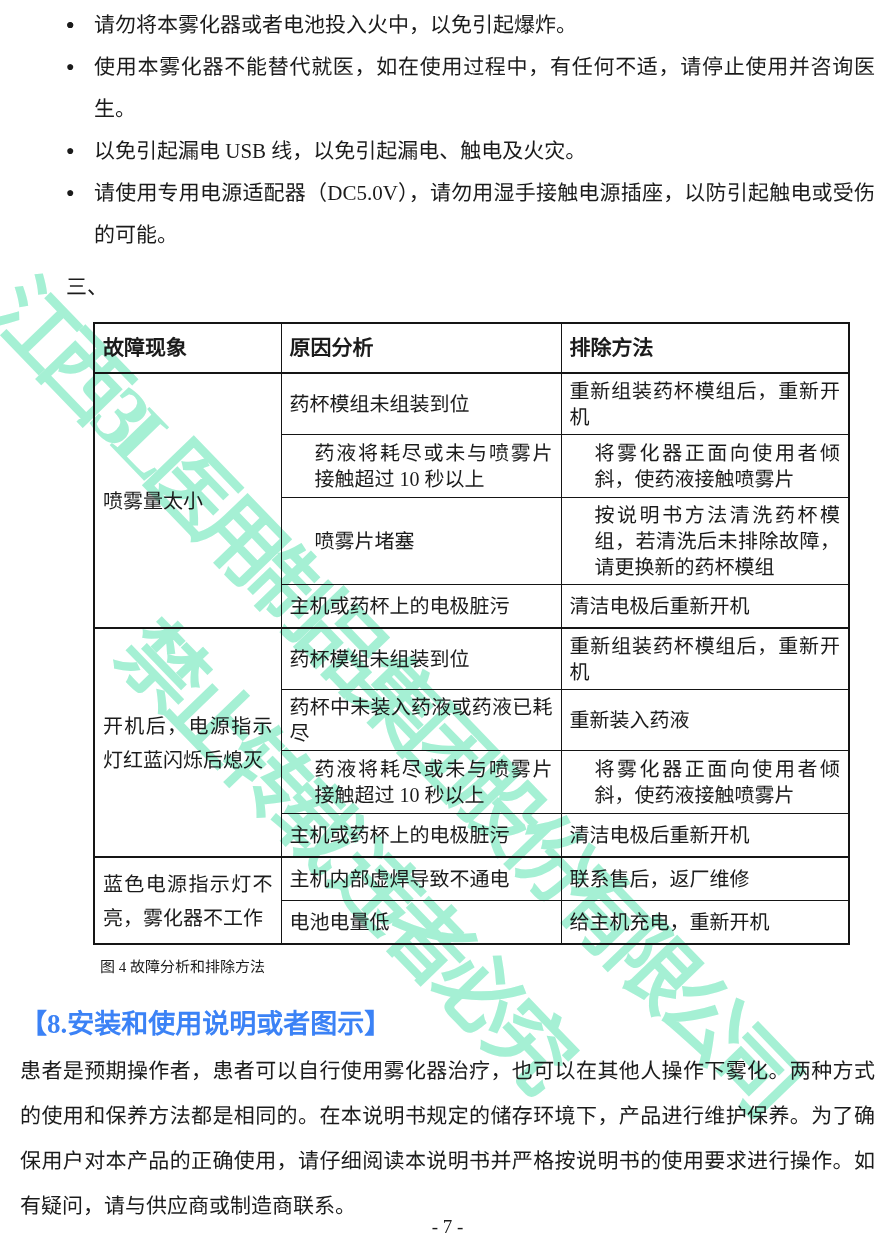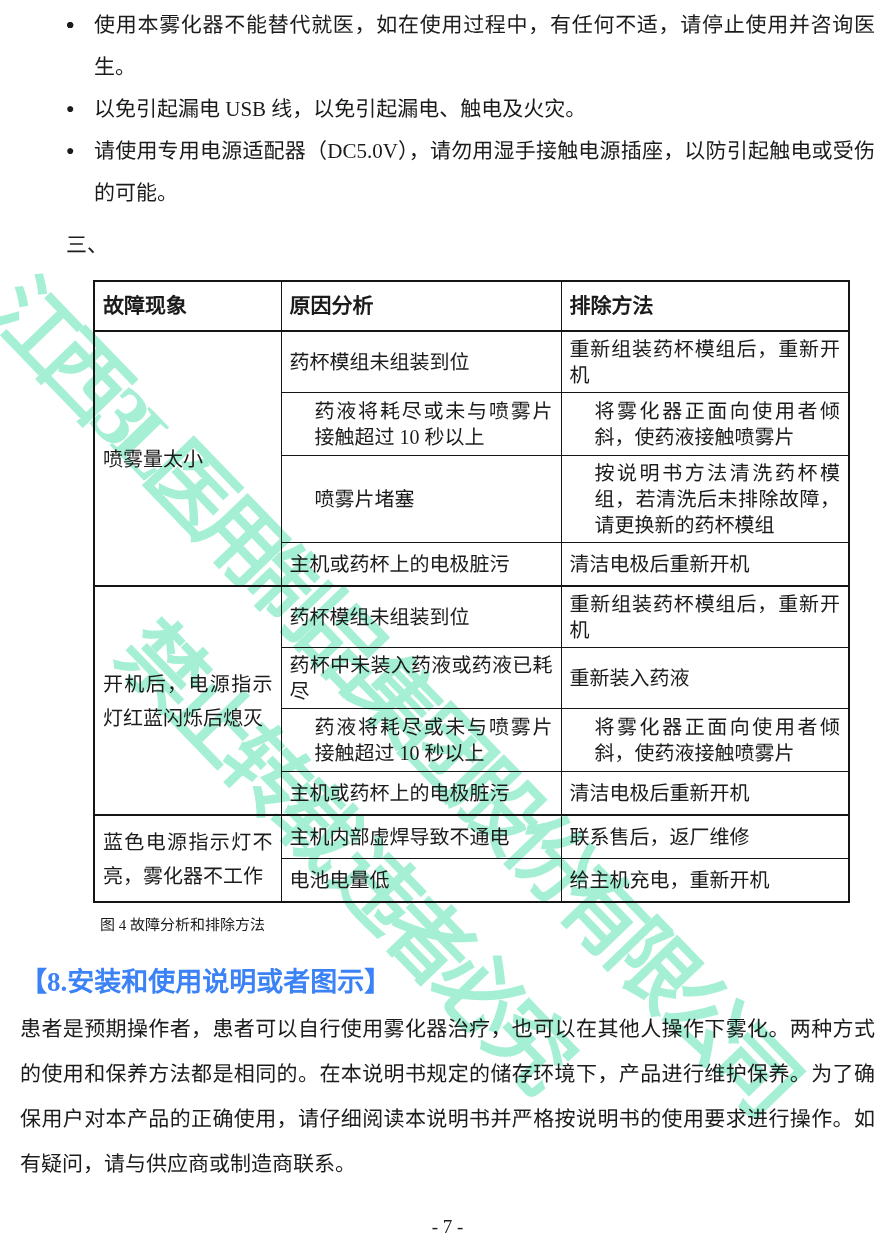--- a/index.html
+++ b/index.html
@@ -104,20 +104,21 @@
   <div class="wm" id="wm2" style="color: rgb(165, 240, 212);">禁止转载 违者必究</div>
 
   <div id="content">
 
     <ul class="bullets">
       <li>
         <span class="dot">●</span>
       </li>
       <li>
         <span class="dot">●</span>
+        <span>请勿将本雾化器或者电池投入火中，以免引起爆炸。</span>
       </li>
       <li>
         <span class="dot">●</span>
         <span>使用本雾化器不能替代就医，如在使用过程中，有任何不适，请停止使用并咨询医生。</span>
       </li>
       <li>
         <span class="dot">●</span>
         <span>以免引起漏电 USB 线，以免引起漏电、触电及火灾。</span>
       </li>
       <li>

